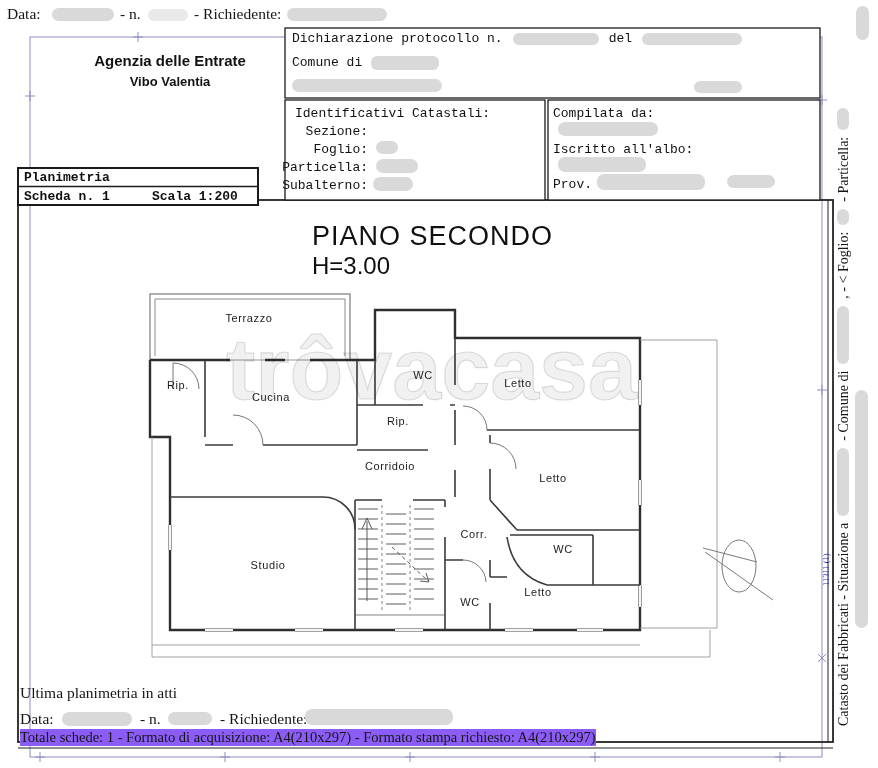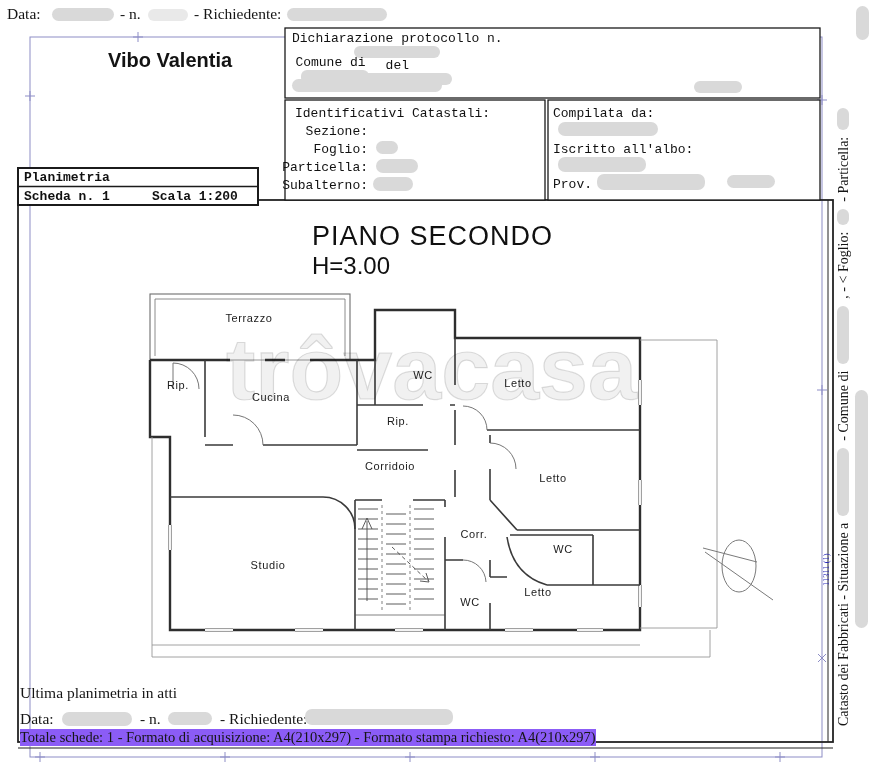--- a/index.html
+++ b/index.html
@@ -24,21 +24,21 @@
              font-family:"Liberation Sans",sans-serif;font-weight:bold;font-size:88px;letter-spacing:0;
              color:rgba(0,0,0,0.055);-webkit-text-stroke:1.2px rgba(0,0,0,0.13);}
   .vtext{position:absolute;left:836px;top:768px;width:768px;height:19px;
          transform:rotate(-90deg);transform-origin:0 0;padding-left:42px;box-sizing:border-box;
          font-family:"Liberation Serif",serif;font-size:14px;color:#151515;white-space:nowrap;z-index:7;}
   .vtext .bar-inline{margin:0 7px;}
   .blue-note{position:absolute;left:821px;top:586px;width:54px;transform:rotate(-90deg);
              transform-origin:0 0;font-family:"Liberation Serif",serif;font-size:8.5px;
              color:#2a2ab8;white-space:nowrap;z-index:8;}
   svg{position:absolute;left:0;top:0;z-index:1;}
-  .row{position:absolute;display:flex;align-items:center;flex-direction:column;}
+  .row{position:absolute;display:flex;align-items:center;}
 </style>
 </head>
 <body>
 
 <svg width="878" height="768" viewBox="0 0 878 768">
 
   <g stroke="#8d8dc6" stroke-width="1" fill="none">
     <rect x="30" y="37" width="792" height="720"></rect>
     <path d="M133,37 H143 M138,32 V42 M25,96 H35 M30,91 V101 M817,100 H827 M822,95 V105 M817,390 H827 M822,385 V395"></path>
     <path d="M818,654 L826,662 M826,654 L818,662"></path>
@@ -132,21 +132,22 @@
 </svg>
 
 <span class="abs serif" style="left:7px;top:5px">Data:</span>
 <span class="bar" style="left:52px;top:8px;width:62px;height:13px"></span>
 <span class="abs serif" style="left:120px;top:5px">- n.</span>
 <span class="bar bar-light" style="left:148px;top:9px;width:40px;height:12px"></span>
 <span class="abs serif" style="left:194px;top:5px">- Richiedente:</span>
 <span class="bar" style="left:287px;top:8px;width:100px;height:13px"></span>
 
 <div class="agency">
-  <div class="sans-b" style="font-size:20px;line-height:21px">Vibo Valentia</div>
+  <div class="sans-b" style="font-size:15px;line-height:21px">Agenzia delle Entrate</div>
+  <div class="sans-b" style="font-size:13px;line-height:21px">Vibo Valentia</div>
 </div>
 
 <div class="row" style="left:292px;top:31px;z-index:3">
   <span class="mono">Dichiarazione protocollo n.</span>
   <span class="bar-inline" style="width:86px;margin:0 10px"></span>
   <span class="mono">del</span>
   <span class="bar-inline bar-light" style="width:100px;margin-left:10px"></span>
 </div>
 <div class="row" style="left:292px;top:55px;z-index:3">
   <span class="mono">Comune di</span>

